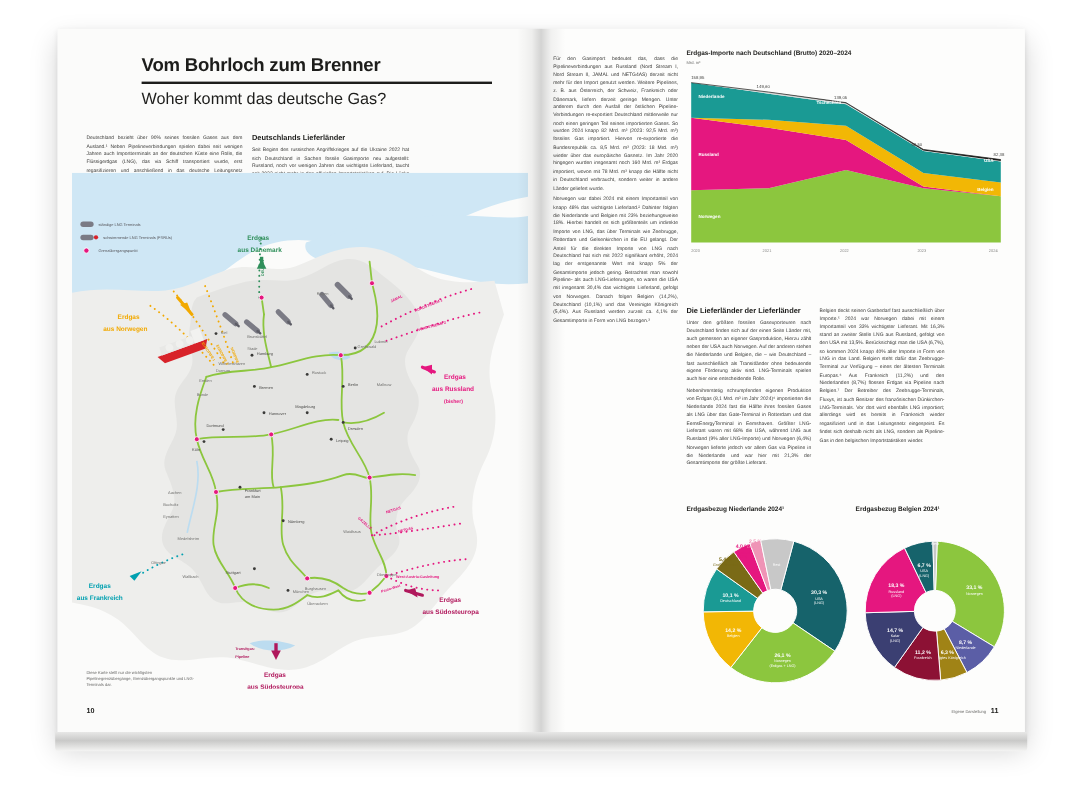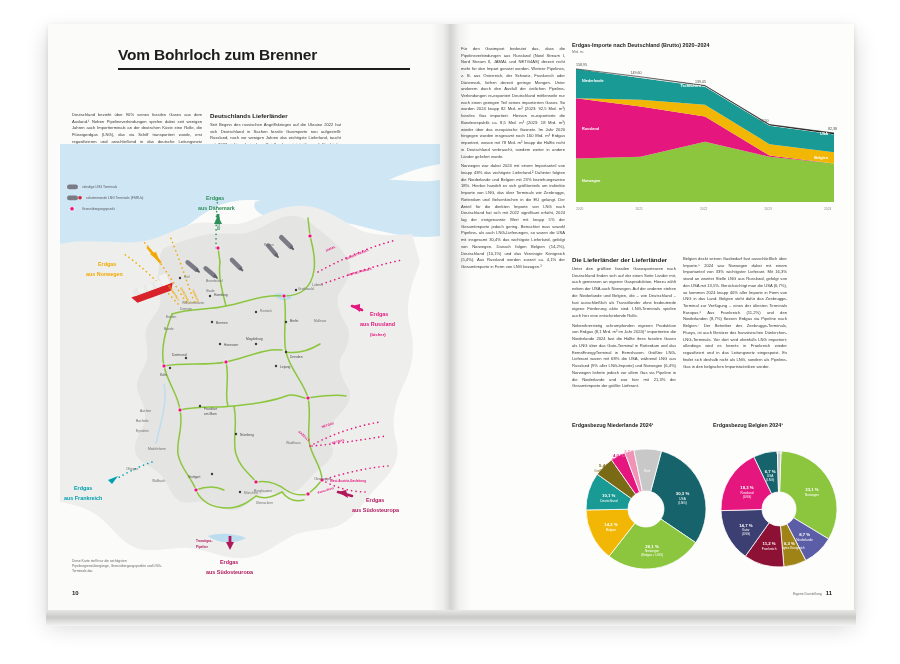--- a/index.html
+++ b/index.html
@@ -77,20 +77,21 @@
 <body>
 
 <div id="stage">
   <div id="spread">
 
     <div class="page" id="page-left">
 
       <div id="lp-head">
         <div class="h1">Vom Bohrloch zum Brenner</div>
         <div class="rule"></div>
+        <div class="h2">Woher kommt das deutsche Gas?</div>
       </div>
 
       <div id="lp-col1">
         <div class="body">Deutschland bezieht über 90% seines fossilen Gases aus dem Ausland.¹ Neben Pipelineverbindungen spielen dabei seit wenigen Jahren auch Importterminals an der deutschen Küste eine Rolle, die Flüssigerdgas (LNG), das via Schiff transportiert wurde, erst regasifizieren und anschließend in das deutsche Leitungsnetz einspeisen. Damit ist der Import auch aus Ländern möglich, zu denen keine Pipeline-Verbindung existiert.</div>
       </div>
 
       <div id="lp-col2">
         <div class="sub">Deutschlands Lieferländer</div>
         <div class="body">Seit Beginn des russischen Angriffskrieges auf die Ukraine 2022 hat sich Deutschland in Sachen fossile Gasimporte neu aufgestellt: Russland, noch vor wenigen Jahren das wichtigste Lieferland, taucht seit 2023 nicht mehr in den offiziellen Importstatistiken auf. Die Lücke wurde einerseits durch andere, bestehende Lieferanten wie Norwegen gefüllt; andererseits durch den Import von LNG, vor allem aus den USA.</div>
       </div>

